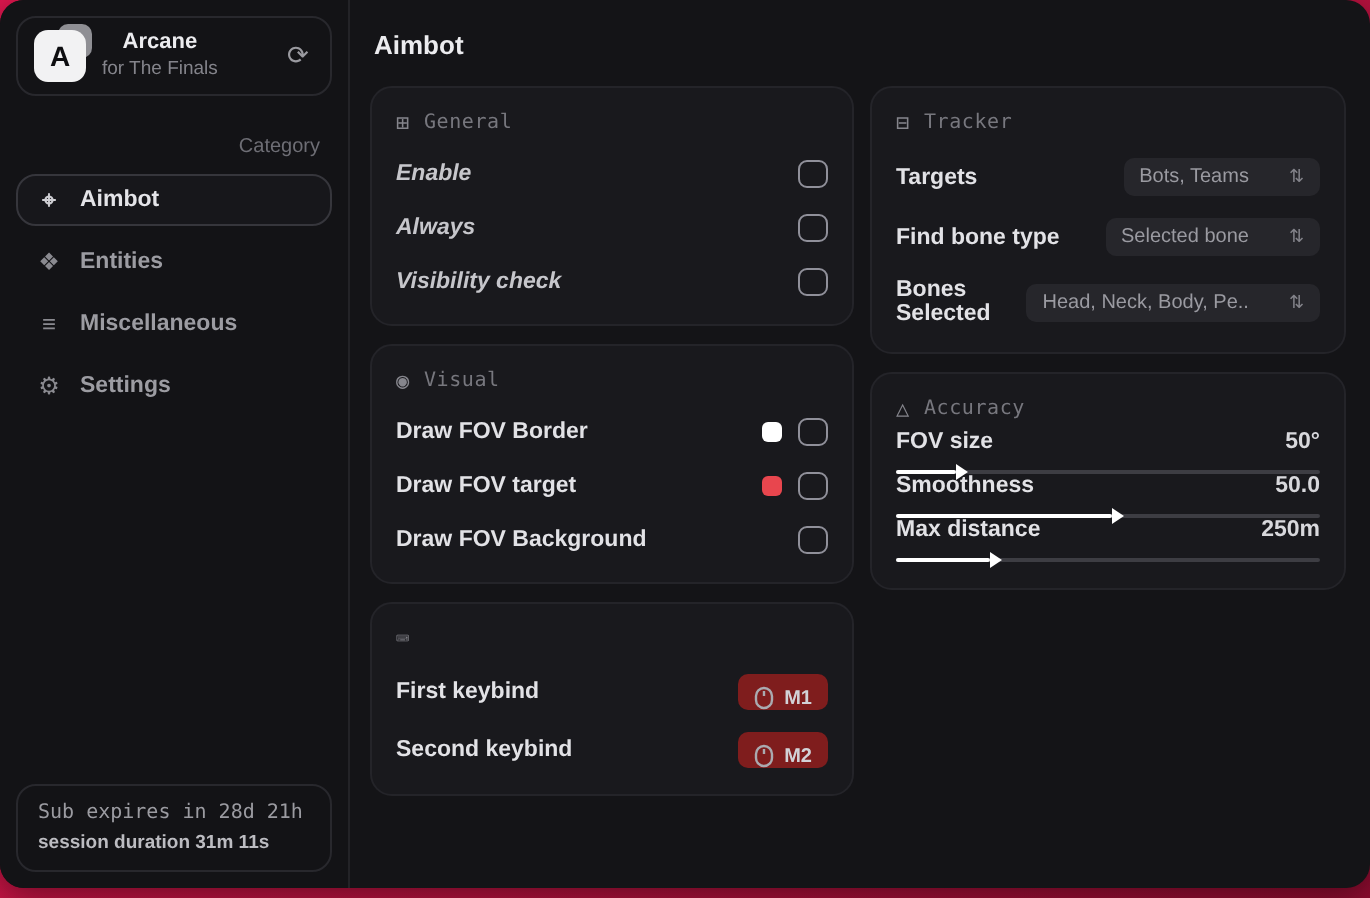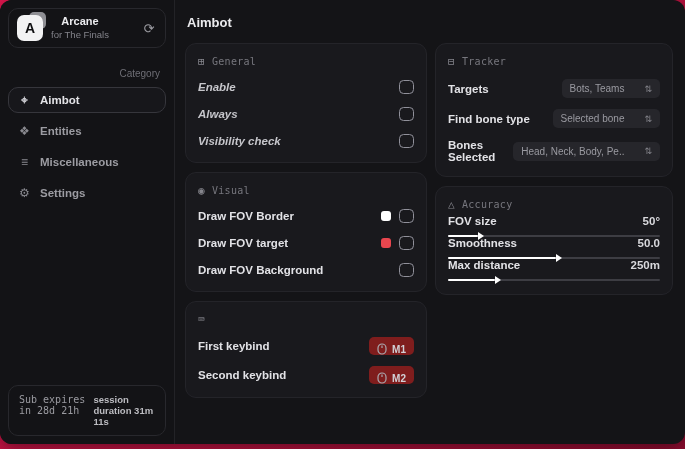--- a/index.html
+++ b/index.html
@@ -46,21 +46,21 @@
     display: flex; align-items: center; gap: 9px; height: 26px; padding: 0 9px;
     border-radius: 10px; border: 1px solid transparent; color: #9c9ca2;
     font-size: 11.5px; font-weight: 600; cursor: pointer;
   }
   .nav-item .nav-icon { font-size: 12px; color: #8a8a90; width: 13px; text-align: center; }
   .nav-item.selected { border-color: #36363c; background: #17171b; color: #e4e4e8; }
   .nav-item.selected .nav-icon { color: #cfcfd4; }
   .spacer { flex: 1; }
   .side-footer {
     margin: 8px; padding: 8px 10px; border: 1px solid #28282d; border-radius: 10px;
-    display: flex; gap: 4px;
+    display: flex; flex-direction: column; gap: 4px;
   }
   .sub-expiry { font-family: "DejaVu Sans Mono", monospace; font-size: 10px; color: #9b9ba1; }
   .session-duration { font-size: 9.5px; font-weight: 700; color: #bcbcc1; }
   
   .main { flex: 1; padding: 13px 14px 0 10px; }
   .page-title { font-size: 13px; font-weight: bold; color: #ececef; margin: 2px 0 13px 2px; }
   .columns { display: flex; gap: 8px; align-items: flex-start; }
   .col { display: flex; flex-direction: column; gap: 9px; }
   .col-left  { width: 242px; }
   .col-right { width: 238px; }

